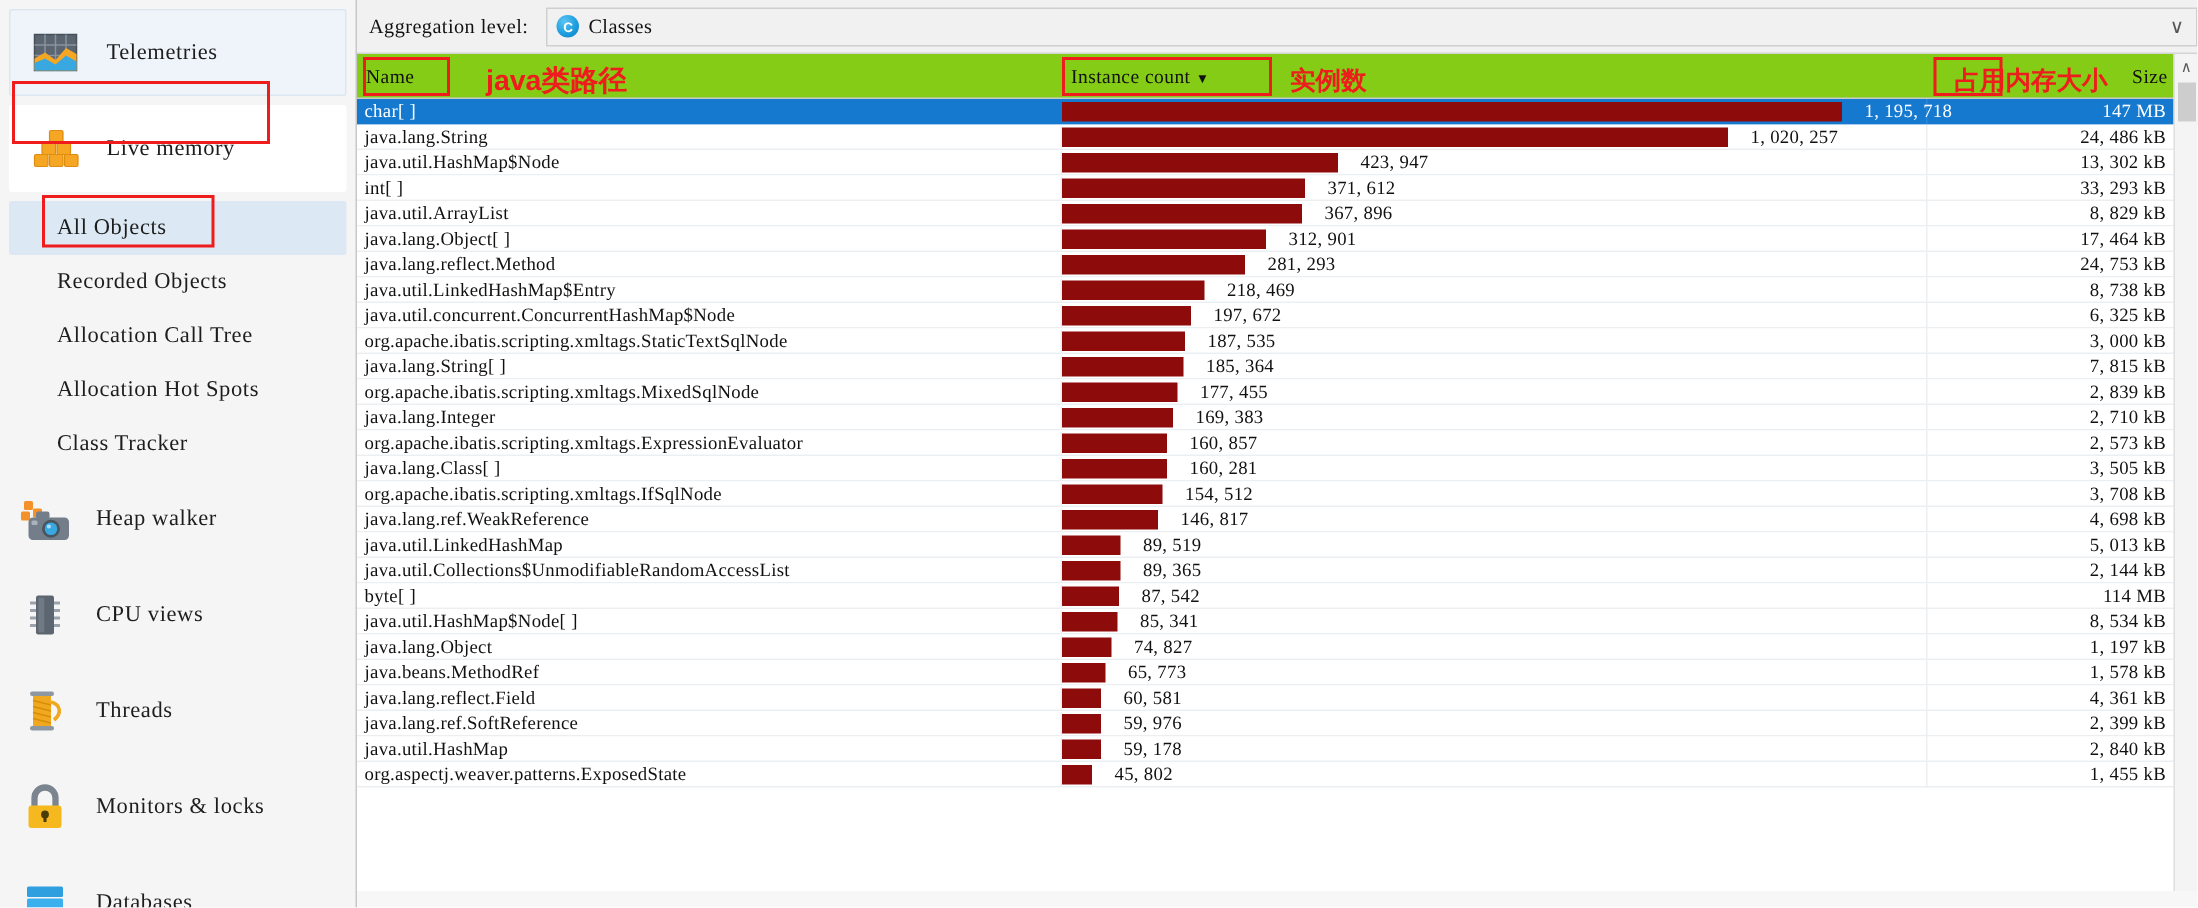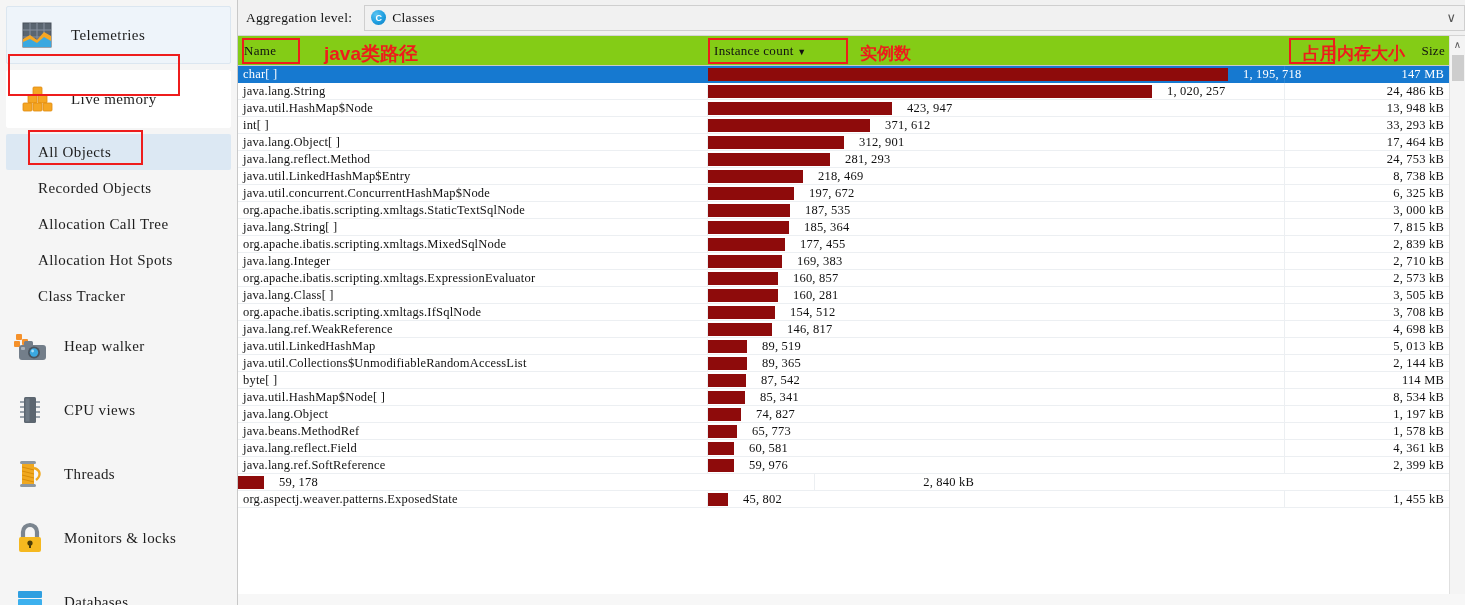--- a/index.html
+++ b/index.html
@@ -406,31 +406,39 @@
               <span class="bar-val">1, 020, 257</span>
             </div>
             <div class="cell-size">24, 486 kB</div>
           </div>
           <div class="trow">
             <div class="cell-name">java.util.HashMap$Node</div>
             <div class="cell-count">
               <div class="bar" style="width: 184px; background: rgb(142, 11, 11);"></div>
               <span class="bar-val">423, 947</span>
             </div>
-            <div class="cell-size">13, 948 kB</div>
+            <div class="cell-size">13, 302 kB</div>
           </div>
           <div class="trow">
             <div class="cell-name">int[ ]</div>
             <div class="cell-count">
               <div class="bar" style="width: 162px; background: rgb(142, 11, 11);"></div>
               <span class="bar-val">371, 612</span>
             </div>
             <div class="cell-size">33, 293 kB</div>
           </div>
           <div class="trow">
+            <div class="cell-name">java.util.ArrayList</div>
+            <div class="cell-count">
+              <div class="bar" style="width: 160px; background: rgb(142, 11, 11);"></div>
+              <span class="bar-val">367, 896</span>
+            </div>
+            <div class="cell-size">8, 829 kB</div>
+          </div>
+          <div class="trow">
             <div class="cell-name">java.lang.Object[ ]</div>
             <div class="cell-count">
               <div class="bar" style="width: 136px; background: rgb(142, 11, 11);"></div>
               <span class="bar-val">312, 901</span>
             </div>
             <div class="cell-size">17, 464 kB</div>
           </div>
           <div class="trow">
             <div class="cell-name">java.lang.reflect.Method</div>
             <div class="cell-count">
@@ -577,20 +585,21 @@
           </div>
           <div class="trow">
             <div class="cell-name">java.lang.ref.SoftReference</div>
             <div class="cell-count">
               <div class="bar" style="width: 26px; background: rgb(142, 11, 11);"></div>
               <span class="bar-val">59, 976</span>
             </div>
             <div class="cell-size">2, 399 kB</div>
           </div>
           <div class="trow">
+            <div class="cell-name">java.util.HashMap</div>
             <div class="cell-count">
               <div class="bar" style="width: 26px; background: rgb(142, 11, 11);"></div>
               <span class="bar-val">59, 178</span>
             </div>
             <div class="cell-size">2, 840 kB</div>
           </div>
           <div class="trow">
             <div class="cell-name">org.aspectj.weaver.patterns.ExposedState</div>
             <div class="cell-count">
               <div class="bar" style="width: 20px; background: rgb(142, 11, 11);"></div>

